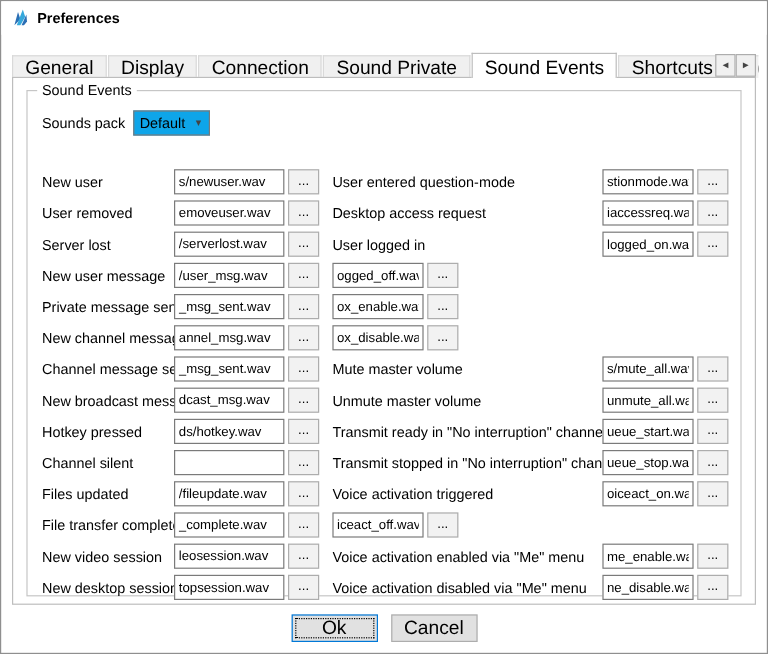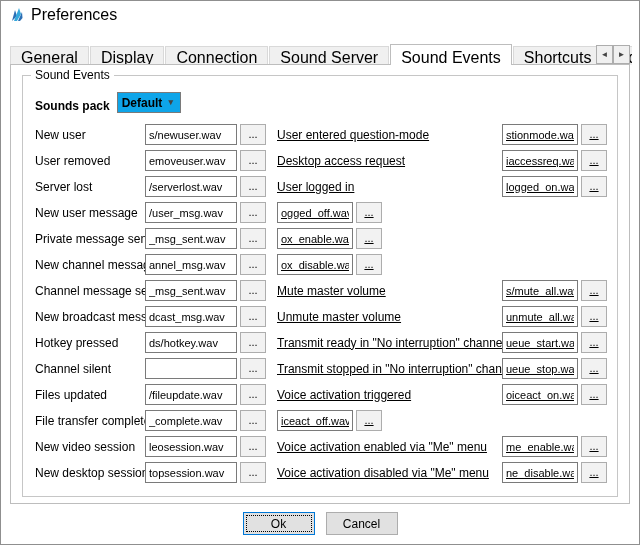--- a/index.html
+++ b/index.html
@@ -18,21 +18,21 @@
     overflow: hidden;
   }
   
   .titlebar {
     height: 28px;
     display: flex; align-items: center;
     padding-left: 8px;
     background: #fff;
   }
   .titlebar .app-icon { width: 16px; height: 16px; margin-right: 6px; }
-  .titlebar .title-text { font-size: 16px; }
+  .titlebar .title-text { font-size: 12px; font-weight: bold; }
 
   
   .tabbar {
     position: relative;
     margin: 14px 9px 0 9px;
     height: 22px;
   }
   .tabs-inner {
     display: flex;
     align-items: flex-end;
@@ -100,41 +100,41 @@
     position: absolute;
     top: -8px; left: 8px;
     background: #fff;
     padding: 0 4px;
     font-size: 12px;
   }
 
   .group-content { padding: 16px 10px 0 12px; }
 
   
-  .pack-row { display: flex; align-items: flex-end; margin-bottom: 11px; font-weight: bold; }
+  .pack-row { display: flex; align-items: center; margin-bottom: 28px; }
   .pack-label { margin-right: 7px; }
   .combo {
     width: 64px; height: 21px;
     border: 1px solid #7a7a7a;
     background: #0ea5e9;
     display: flex; align-items: center;
     position: relative;
     padding-left: 4px;
   }
   .combo-arrow {
     position: absolute; right: 2px; top: 2px;
     font-size: 9px; color: #444;
     width: 14px; text-align: center; line-height: 15px;
   }
 
   
   .columns { display: flex; }
   .col { display: flex; flex-direction: column; }
   .col-left { width: 240px; margin-right: 8px; }
-  .col-right { flex: 1; text-decoration: underline; }
+  .col-right { flex: 1; }
   .ev-row { display: flex; align-items: center; margin-bottom: 5px; height: 21px; }
   .ev-label { flex: 1; padding-right: 4px; overflow: hidden; white-space: nowrap; }
   .col-left .ev-label { flex: 0 0 110px; }
   .col-right .ev-label { flex: 0 0 225px; }
   .ev-field {
     border: 1px solid #7a7a7a;
     height: 21px;
     font-family: "Liberation Sans", sans-serif;
     font-size: 11px;
     padding: 0 3px;
@@ -155,21 +155,21 @@
 
   
   .footer {
     position: absolute;
     left: 0; right: 0; bottom: 9px;
     display: flex; justify-content: center; gap: 11px;
   }
   .btn {
     width: 72px; height: 23px;
     font-family: "Liberation Sans", sans-serif;
-    font-size: 12px;
+    font-size: 16px;
     background: #e1e1e1;
     border: 1px solid #adadad;
     padding: 0;
   }
   .btn.default {
     border: 1px solid #0078d7;
     outline: 1px dotted #000;
     outline-offset: -4px;
   }
 </style>
@@ -187,21 +187,21 @@
       </svg>
     </span>
     <span class="title-text">Preferences</span>
   </div>
 
   <div class="tabbar">
     <div class="tabs-inner">
         <button class="tab">General</button>
         <button class="tab">Display</button>
         <button class="tab">Connection</button>
-        <button class="tab">Sound Server</button>
+        <button class="tab">Sound Private</button>
         <button class="tab active">Sound Events</button>
         <button class="tab">Shortcuts</button>
         <button class="tab">Video</button>
       </div>
     <div class="tab-scrollers">
       <button class="tab-scroll-btn">◄</button>
       <button class="tab-scroll-btn">►</button>
     </div>
   </div>
 

